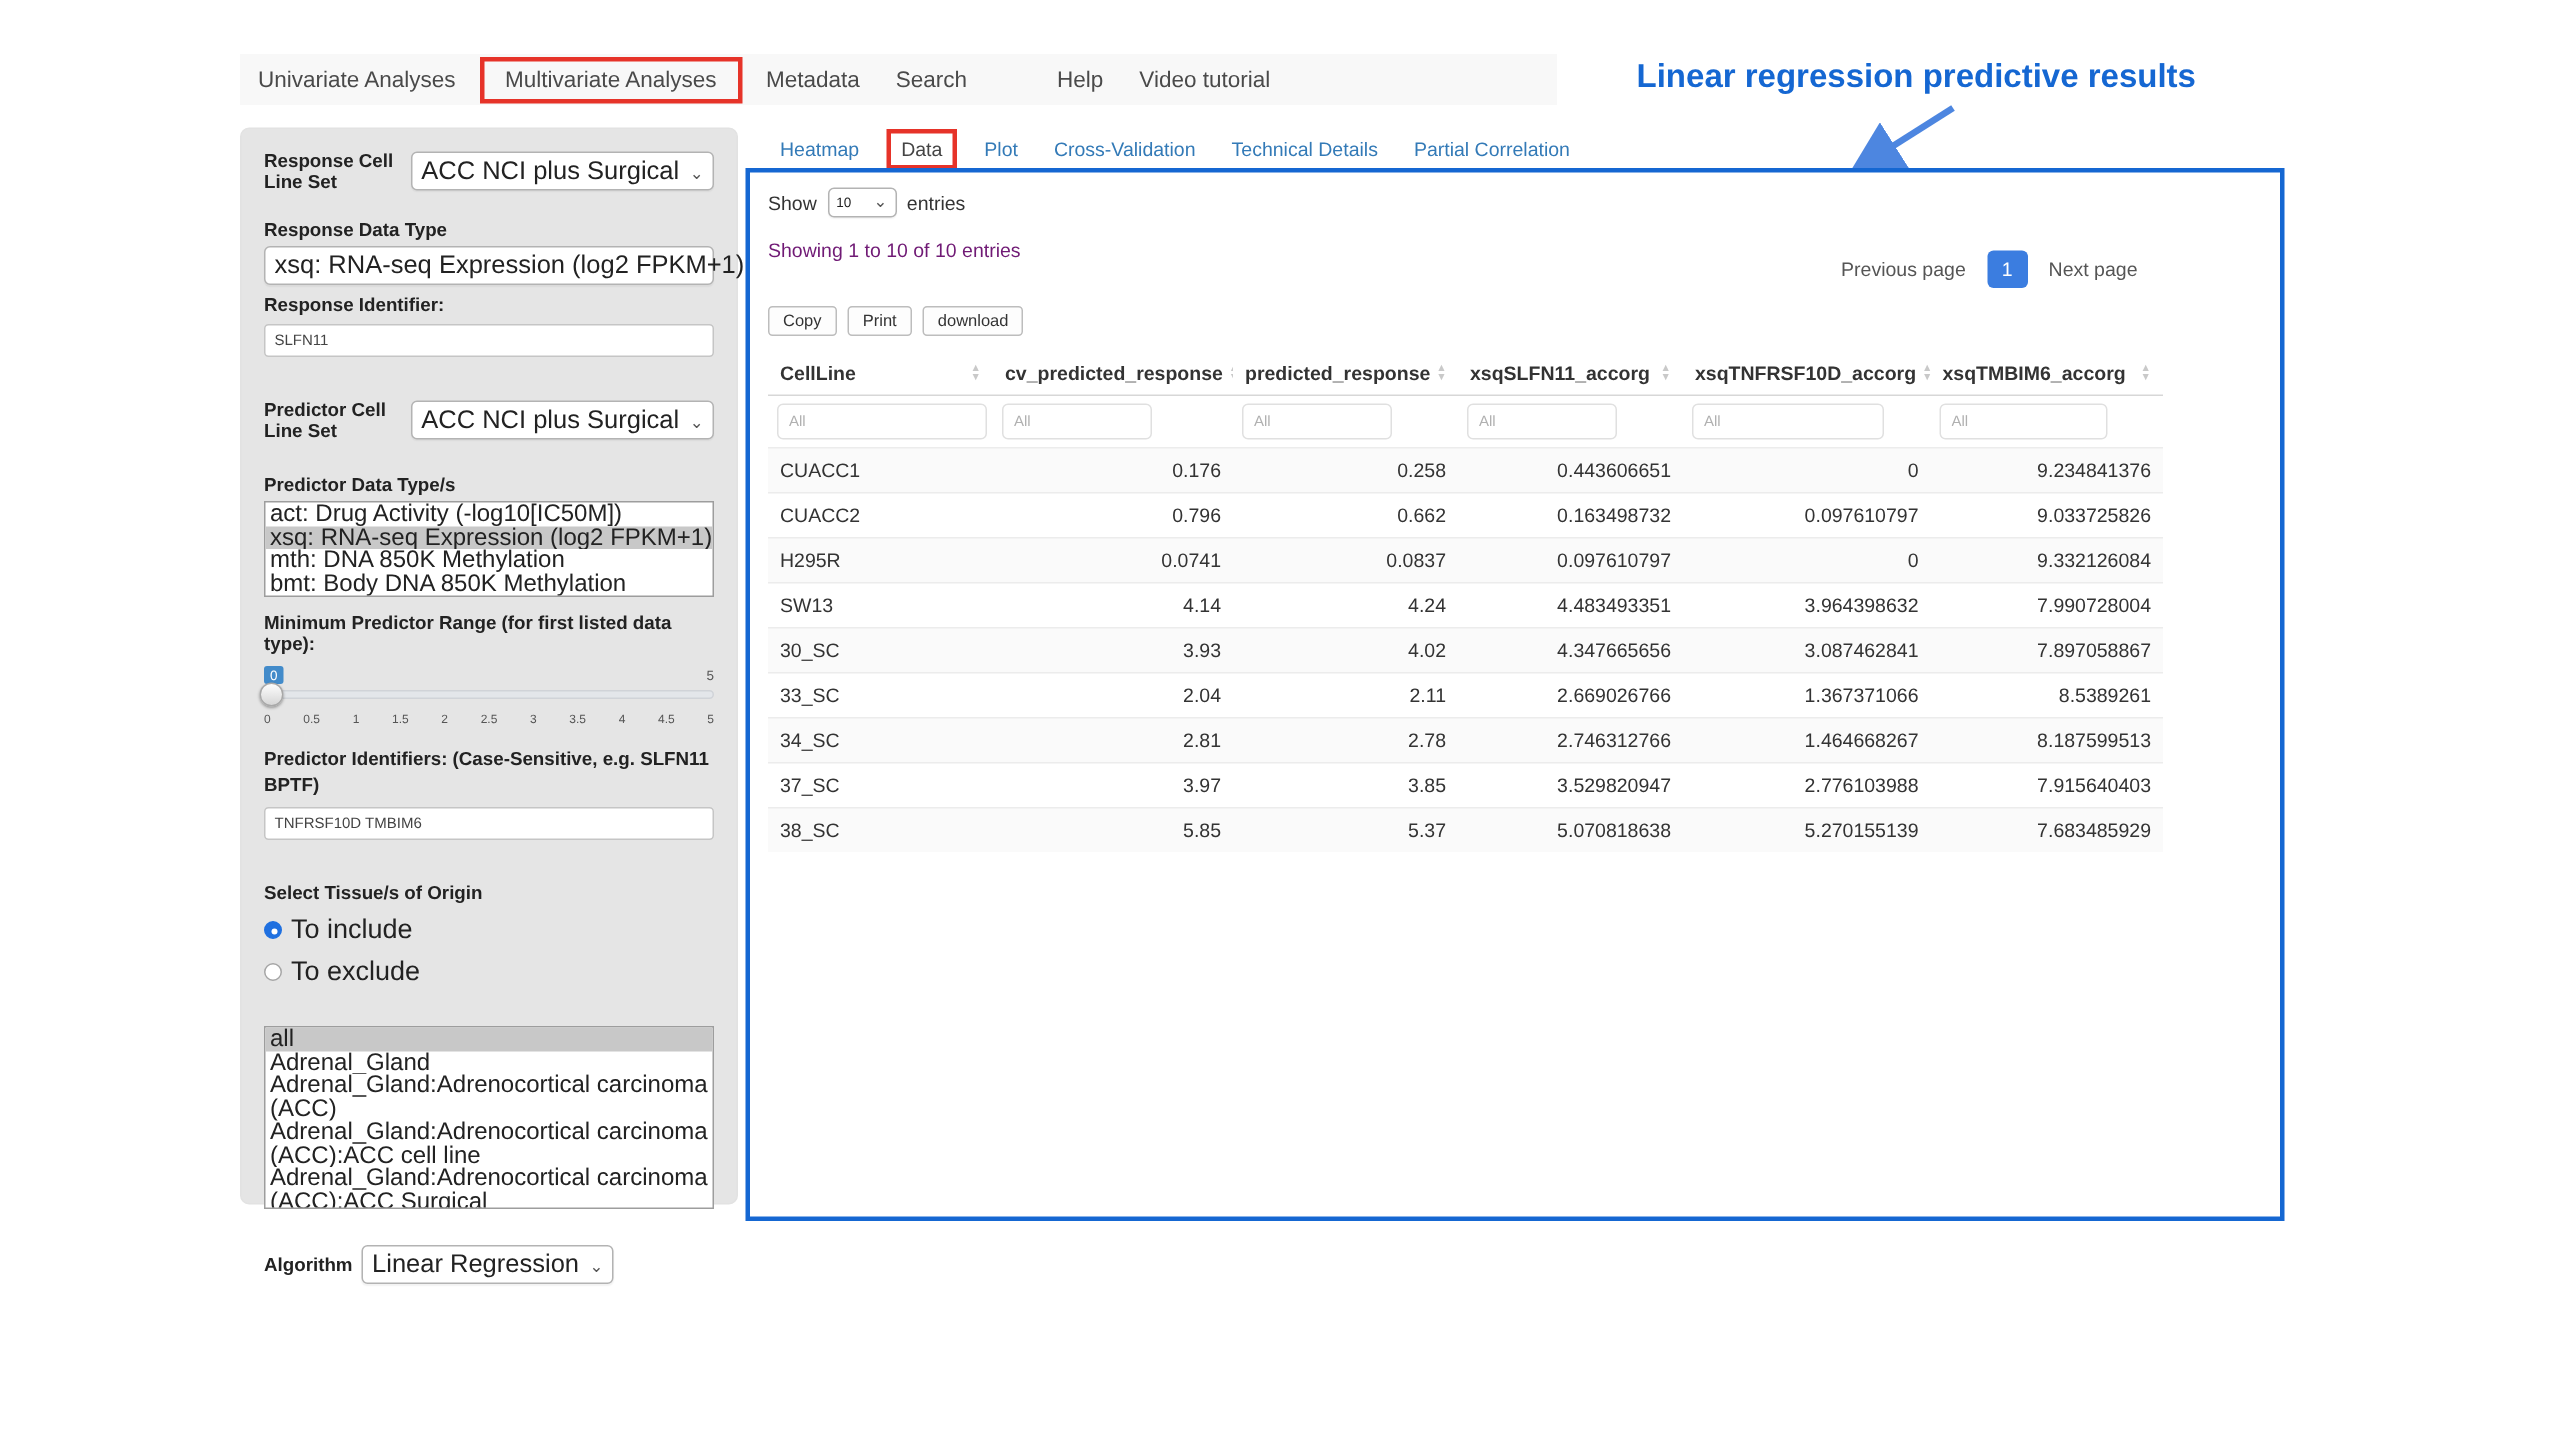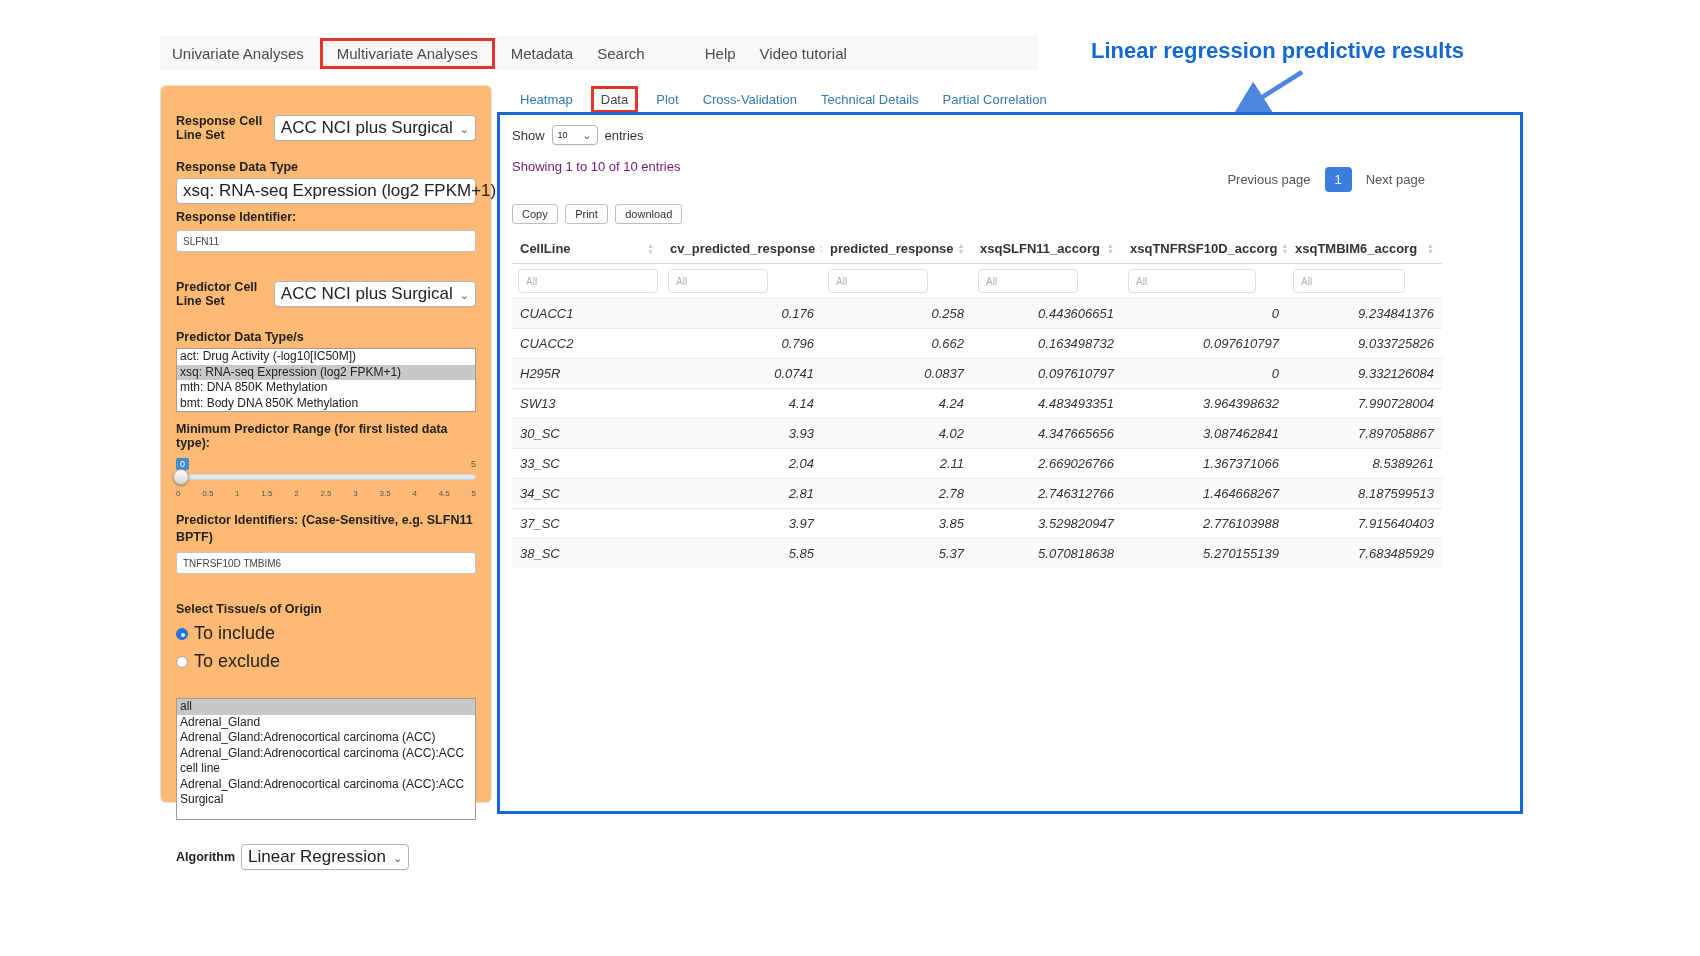--- a/index.html
+++ b/index.html
@@ -27,40 +27,40 @@
   .nav-highlight{padding:4px 2px;margin:0 4px;}
   
   .annotation{
     position:absolute;left:1060px;top:38px;width:435px;text-align:center;
     font-size:22px;font-weight:700;color:var(--accent-blue);
   }
   .annotation-arrow{position:absolute;left:1222px;top:64px;}
   
   .sidebar{
     position:absolute;left:160px;top:85px;width:332px;height:718px;
-    background:#fdba74;border:1px solid #e2e2e2;border-radius:6px;
-    padding:28px 15px;font-size:13px;color:#222;
+    background:#e5e5e5;border:1px solid #e2e2e2;border-radius:6px;
+    padding:14px 15px;font-size:13px;color:#222;
   }
   .lbl{font-weight:700;font-size:12.5px;color:#222;}
   .inline-row{display:flex;align-items:center;gap:6px;flex-wrap:nowrap;}
   .fake-select{
     display:inline-flex;align-items:center;justify-content:space-between;
     background:#fff;border:1px solid #b3b3b3;border-radius:4px;
     padding:2px 6px;font-size:17px;color:#222;cursor:pointer;
     box-shadow:0 1px 1px rgba(0,0,0,.05);white-space:nowrap;
   }
   .block-select{display:flex;width:100%;margin-top:4px;}
   .chev::before{content:"⌄";color:#555;font-size:11px;line-height:10px;}
   .chev{margin-left:7px;}
   .text-input{
     width:100%;height:22px;background:#fff;border:1px solid #c5c5c5;border-radius:3px;
     font-size:10px;color:#444;padding:0 6px;font-family:"Liberation Sans",sans-serif;
   }
   .listbox{background:#fff;border:1px solid #9d9d9d;margin-top:4px;overflow:hidden;}
-  .listbox .opt{padding:0 3px;line-height:15.5px;font-size:12px;white-space:nowrap;overflow:hidden;cursor:pointer;}
+  .listbox .opt{padding:0 3px;line-height:15.5px;font-size:16px;white-space:nowrap;overflow:hidden;cursor:pointer;}
   .listbox.wrap .opt{white-space:normal;}
   .listbox .opt.selected{background:#c8c8c8;}
   .mt6{margin-top:6px;}.mt8{margin-top:8px;}.mt10{margin-top:10px;}
   .mt18{margin-top:18px;}.mt22{margin-top:22px;}.mt26{margin-top:26px;}.mt28{margin-top:28px;}
   
   .slider{position:relative;margin-top:8px;height:46px;}
   .slider .badge{
     position:absolute;left:0;top:0;background:var(--slider-badge-blue);color:#fff;
     font-size:9px;line-height:12px;padding:0 4px;border-radius:2px;
   }
@@ -122,21 +122,21 @@
   .sort{display:inline-flex;flex-direction:column;font-size:7px;line-height:6px;color:#c9c9c9;margin-left:4px;}
   .sort::before{content:"▲";}
   .sort::after{content:"▼";}
   .filter-row .cell{padding:5px 6px;}
   .filter-input{
     width:100px;height:24px;border:1px solid #e0e0e0;border-radius:4px;background:#fff;
     font-size:10px;color:#444;padding:0 7px;font-family:"Liberation Sans",sans-serif;
   }
   .filter-input.wide{width:140px;}
   .filter-input::placeholder{color:#b0b0b0;}
-  .data-row{border-top:1px solid #ececec;font-style:italic;}
+  .data-row{border-top:1px solid #ececec;}
   .data-row:nth-child(odd){background:#fafafa;}
   .cell.num{text-align:right;}
 </style>
 </head>
 <body>
 
 <div class="topnav">
   <span class="nav-item">Univariate Analyses</span>
   <span class="redbox nav-highlight">
     <span class="nav-item">Multivariate Analyses</span>

